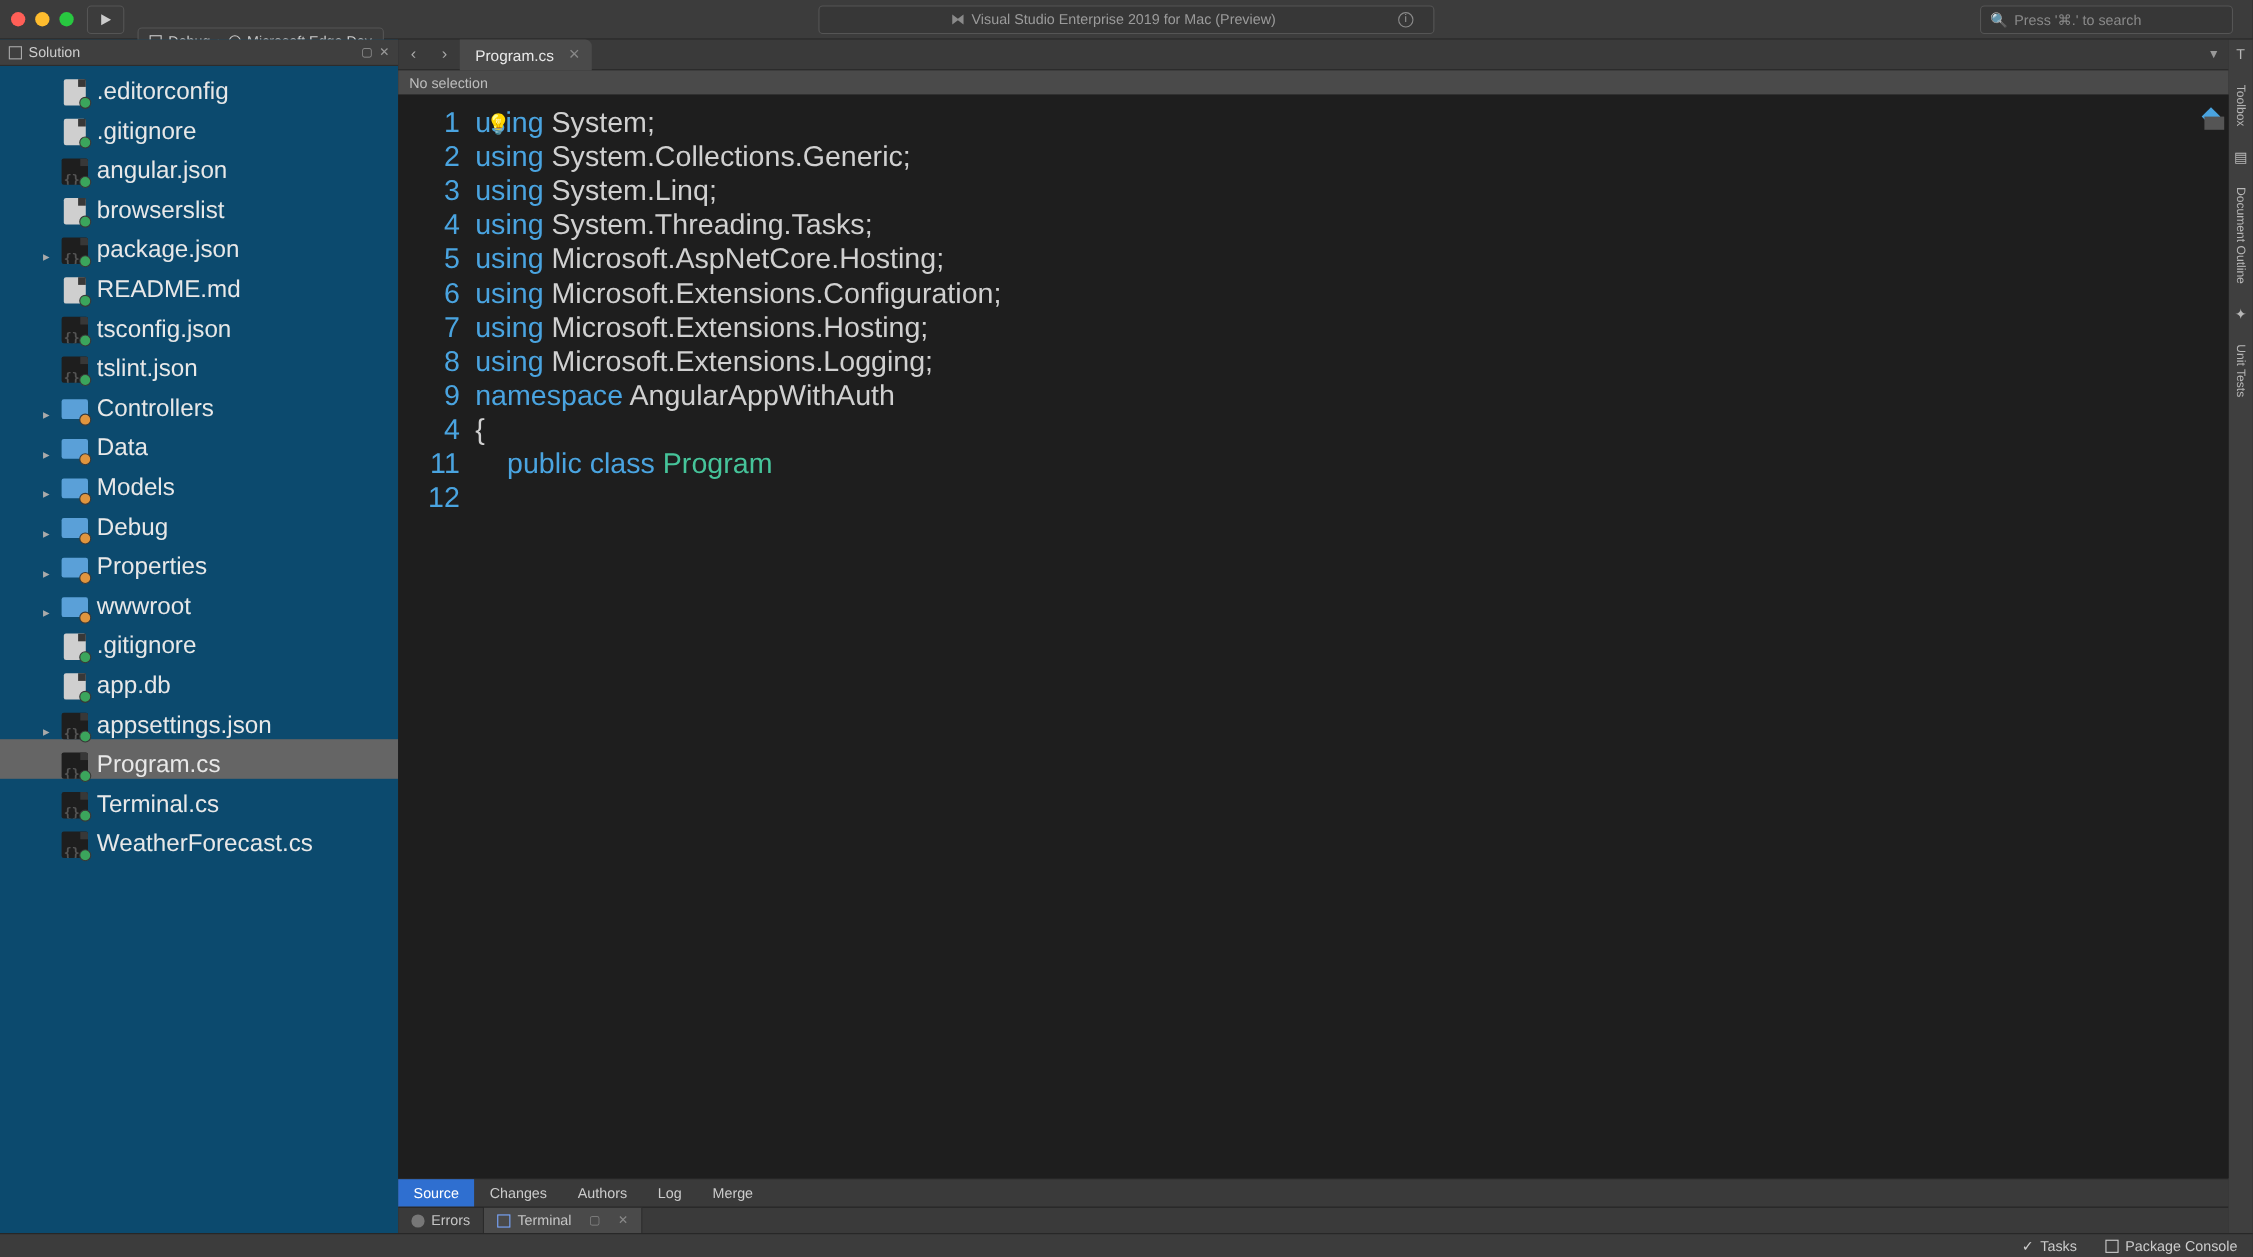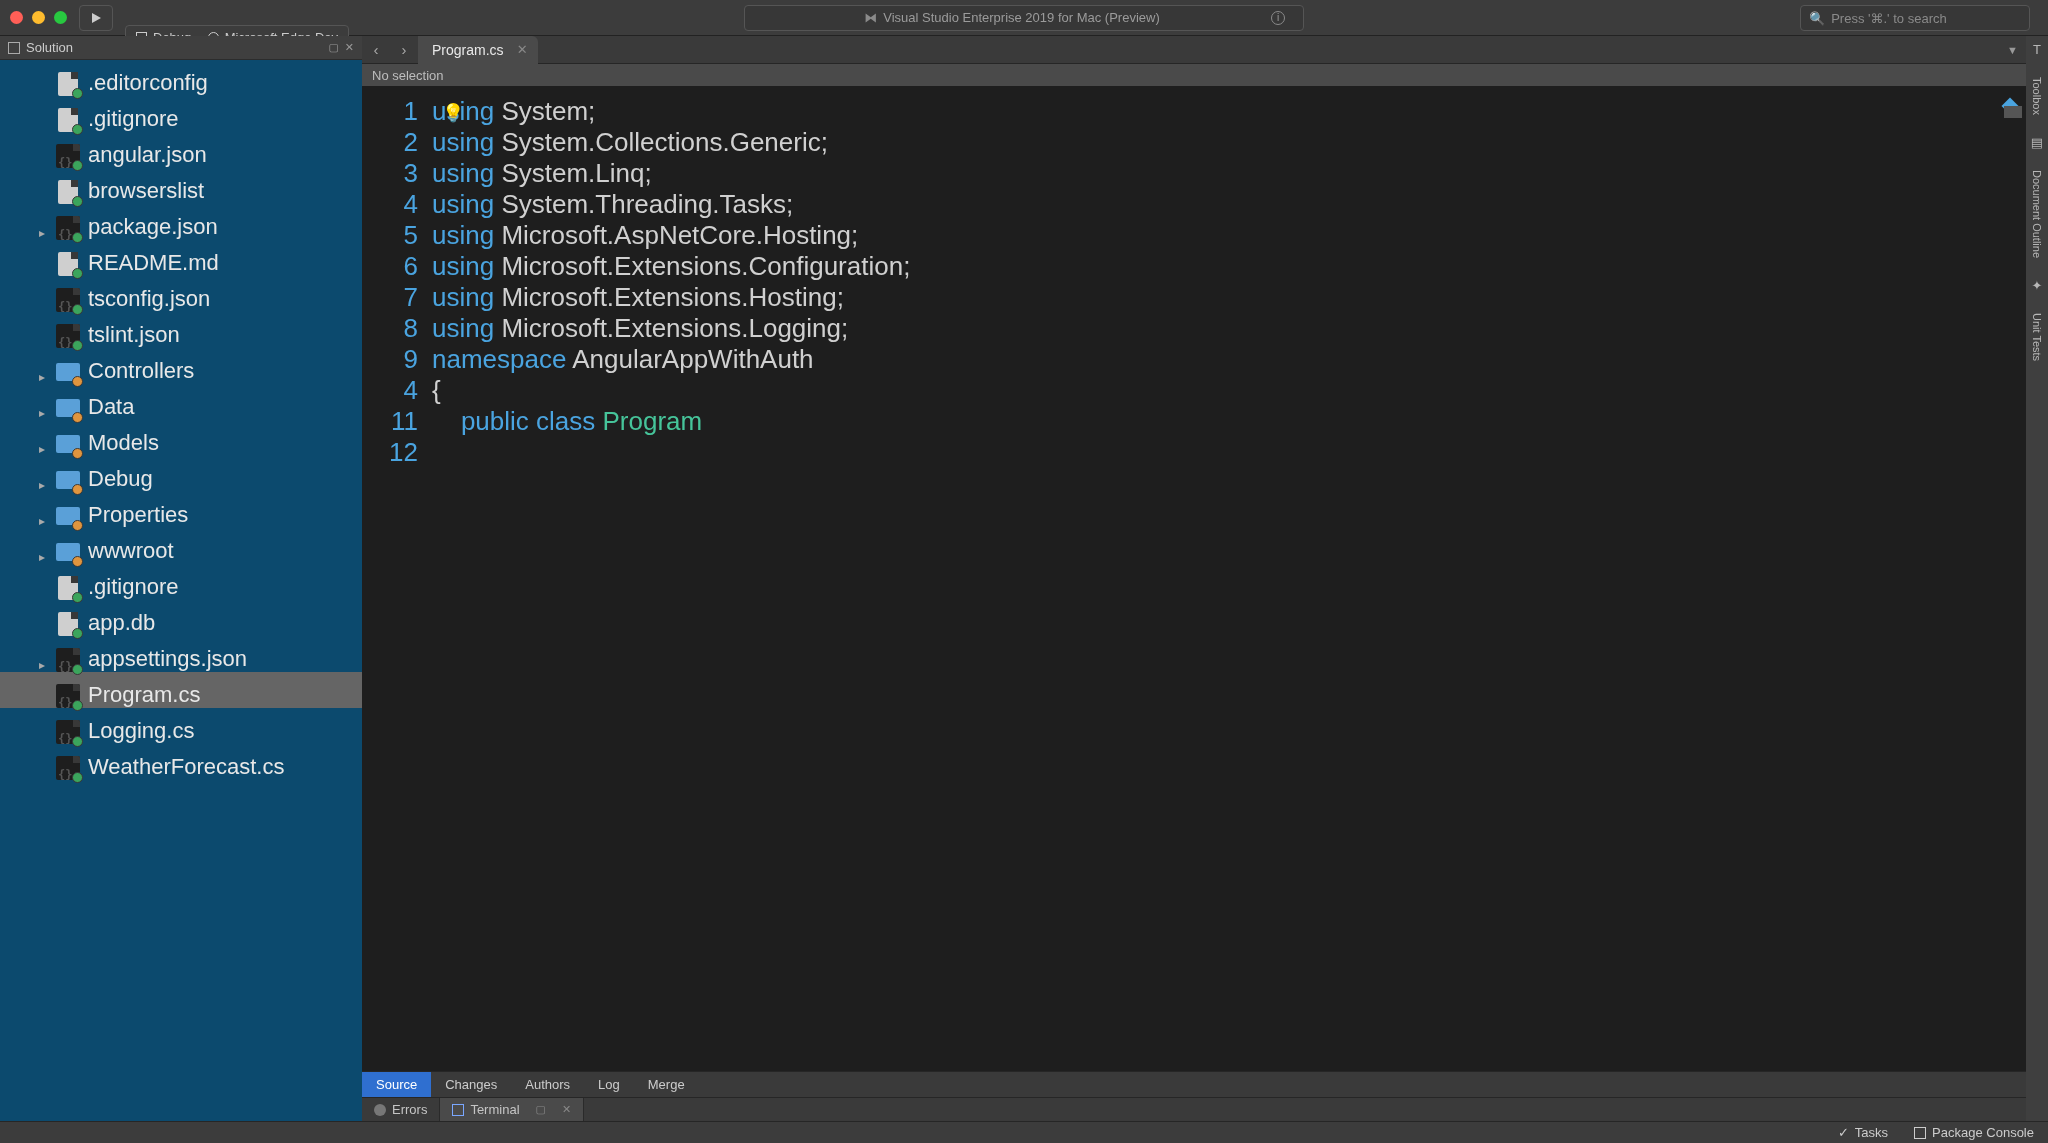--- a/index.html
+++ b/index.html
@@ -262,21 +262,21 @@
             <span class="badge add"></span>
           </span>
           <span>Program.cs</span>
         </div>
         <div class="tree-item">
           <span class="noarrow"></span>
           <span class="icon">
             <span class="file-ico code"></span>
             <span class="badge add"></span>
           </span>
-          <span>Logging.cs</span>
+          <span>Terminal.cs</span>
         </div>
         <div class="tree-item">
           <span class="noarrow"></span>
           <span class="icon">
             <span class="file-ico code"></span>
             <span class="badge add"></span>
           </span>
           <span>WeatherForecast.cs</span>
         </div>
       </div>

